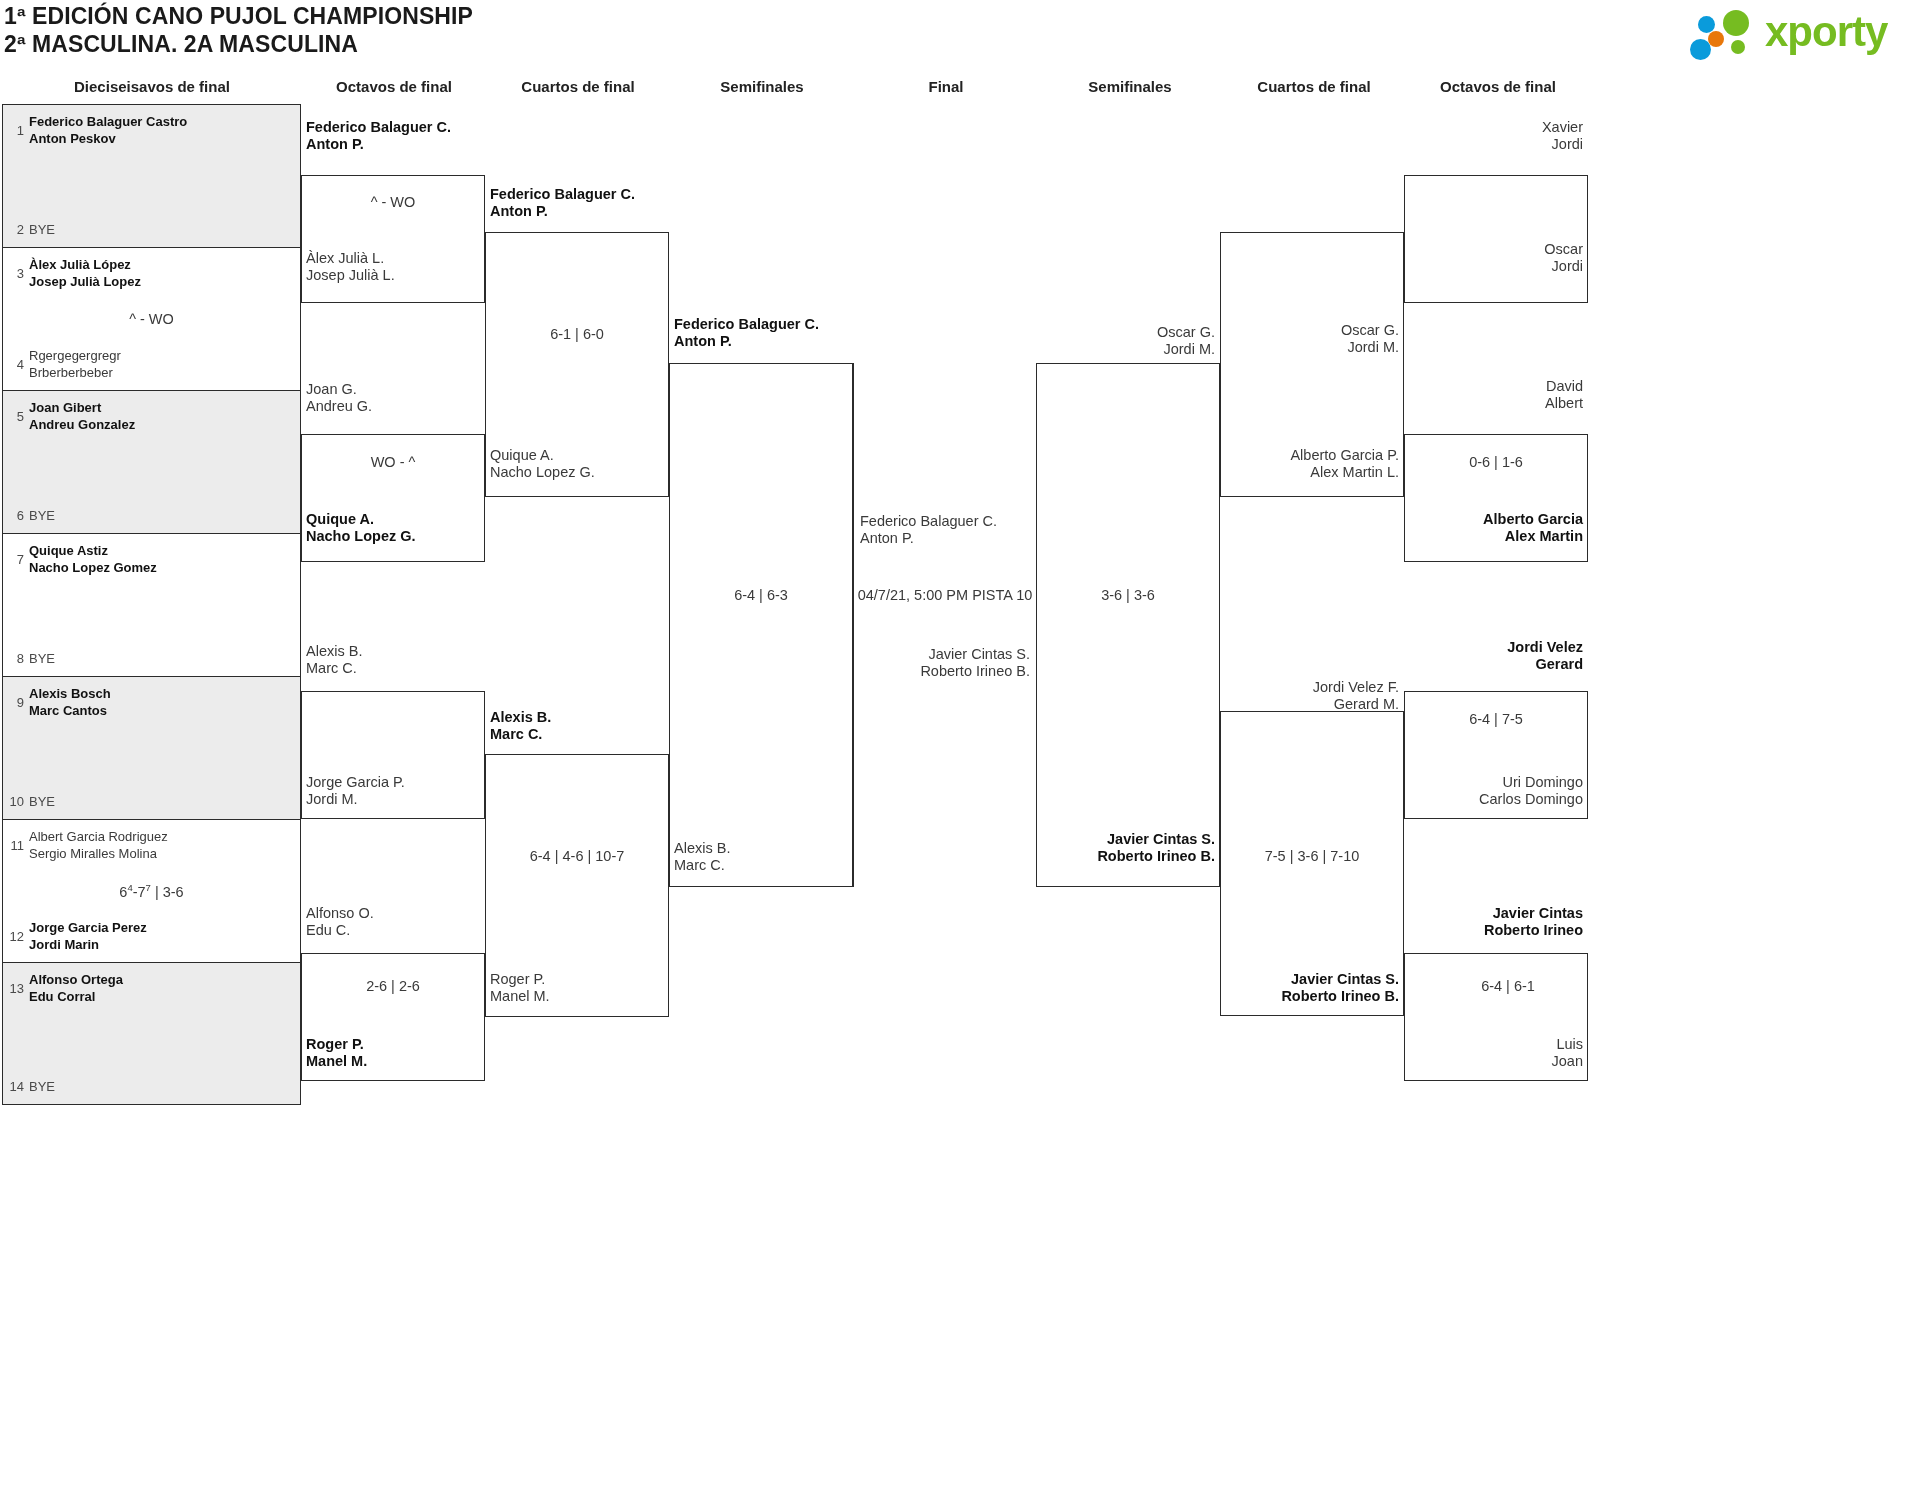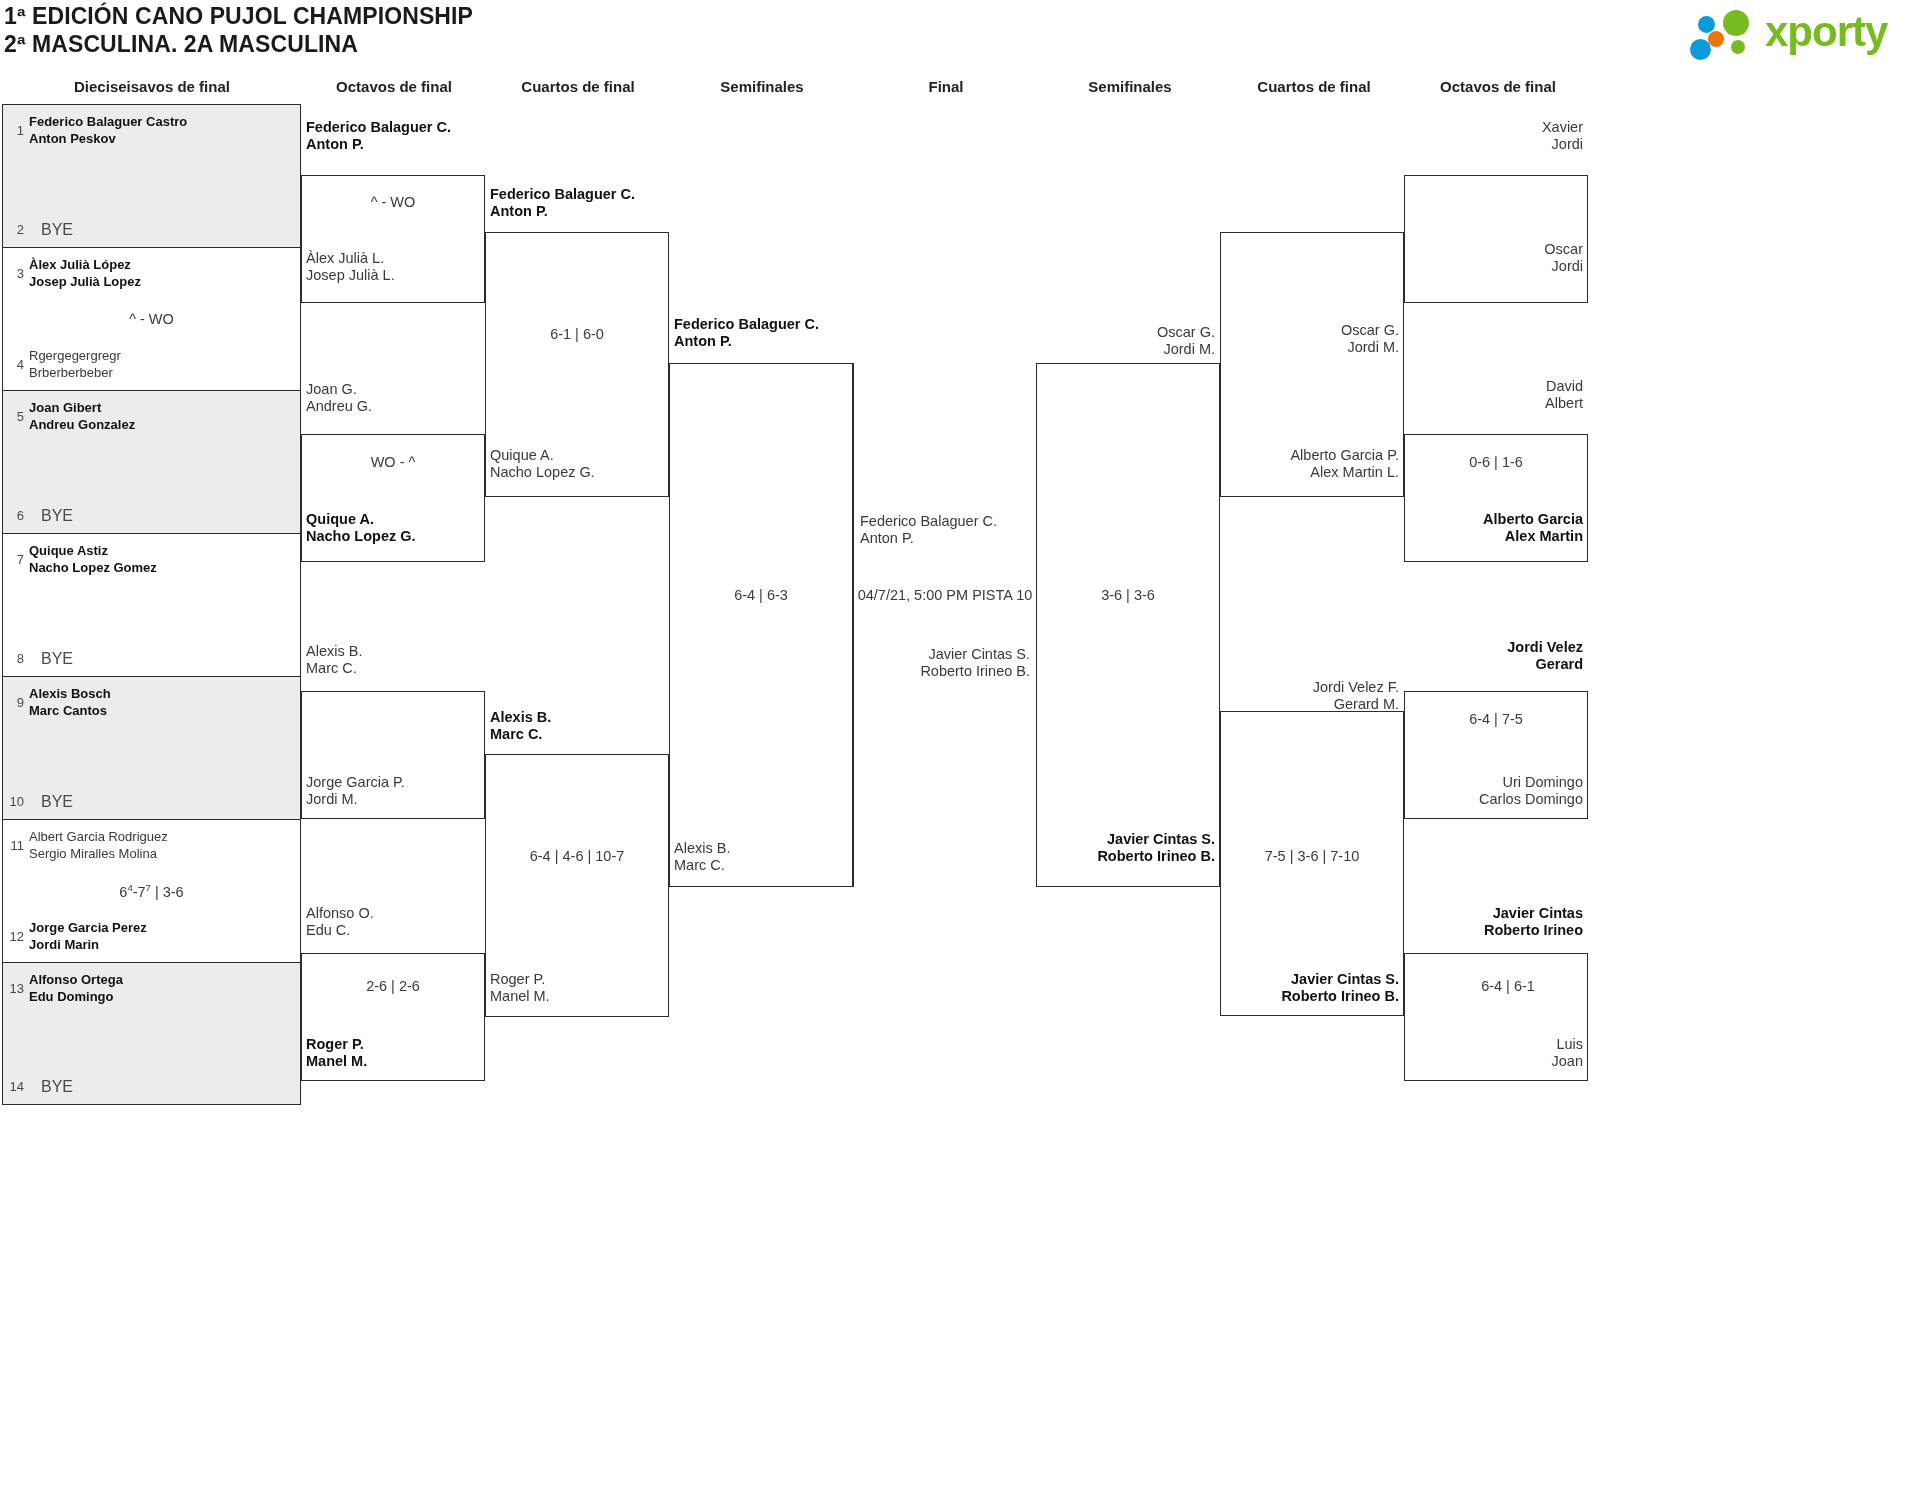--- a/index.html
+++ b/index.html
@@ -45,21 +45,21 @@
   .seed-entry { position: absolute; left: 0; width: 100%; display: flex; }
   .seed-entry.top { top: 9px; }
   .seed-entry.bot { bottom: 9px; }
   .seed-num {
     width: 26px; flex: 0 0 26px; text-align: right;
     font-size: 13px; color: #4a4a4a; padding-right: 5px;
     align-self: center;
   }
   .seed-names { font-size: 13px; line-height: 16.5px; color: #3a3a3a; }
   .seed-names.win { font-weight: 700; color: #111; }
-  .seed-names.bye { font-size: 16px; line-height: 16.5px; color: #4a4a4a; margin-left: 12px; }
+  .seed-names.bye { font-size: 13px; line-height: 16.5px; color: #4a4a4a; }
   .seed-score {
     position: absolute; left: 0; right: 0; top: 50%;
     transform: translateY(-50%);
     text-align: center; font-size: 14.5px; color: #3a3a3a;
   }
   .seed-score sup { font-size: 9.5px; vertical-align: super; }
 
   
   .mbox {
     position: absolute; border: 1px solid #2b2b2b; background: transparent;
@@ -210,21 +210,21 @@
           <div>Jordi Marin</div>
         </span>
       </div>
     </div>
 
     <div class="seedpair shaded">
       <div class="seed-entry top">
         <span class="seed-num">13</span>
         <span class="seed-names win">
           <div>Alfonso Ortega</div>
-          <div>Edu Domingo</div>
+          <div>Edu Corral</div>
         </span>
       </div>
       <div class="seed-score"></div>
       <div class="seed-entry bot">
         <span class="seed-num">14</span>
         <span class="seed-names bye">
           <div>BYE</div>
         </span>
       </div>
     </div>

